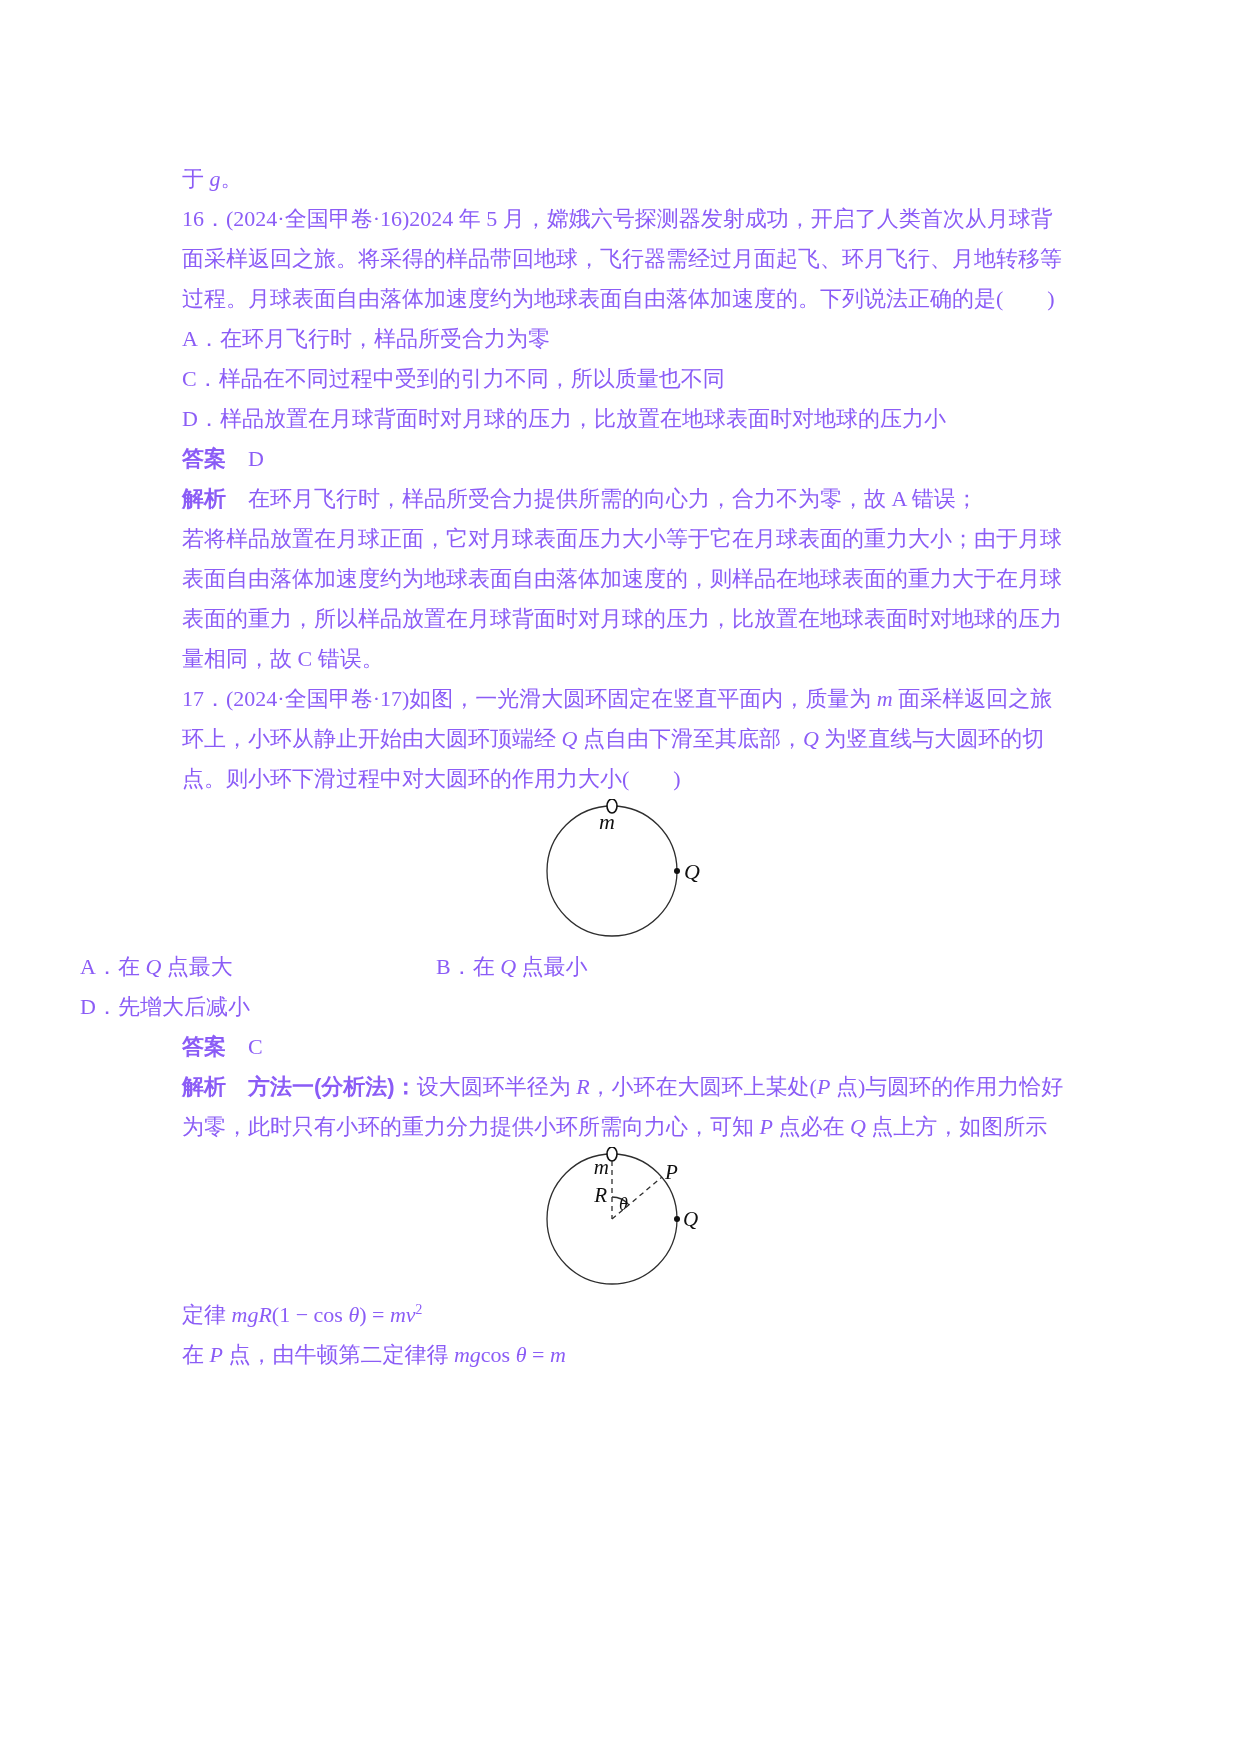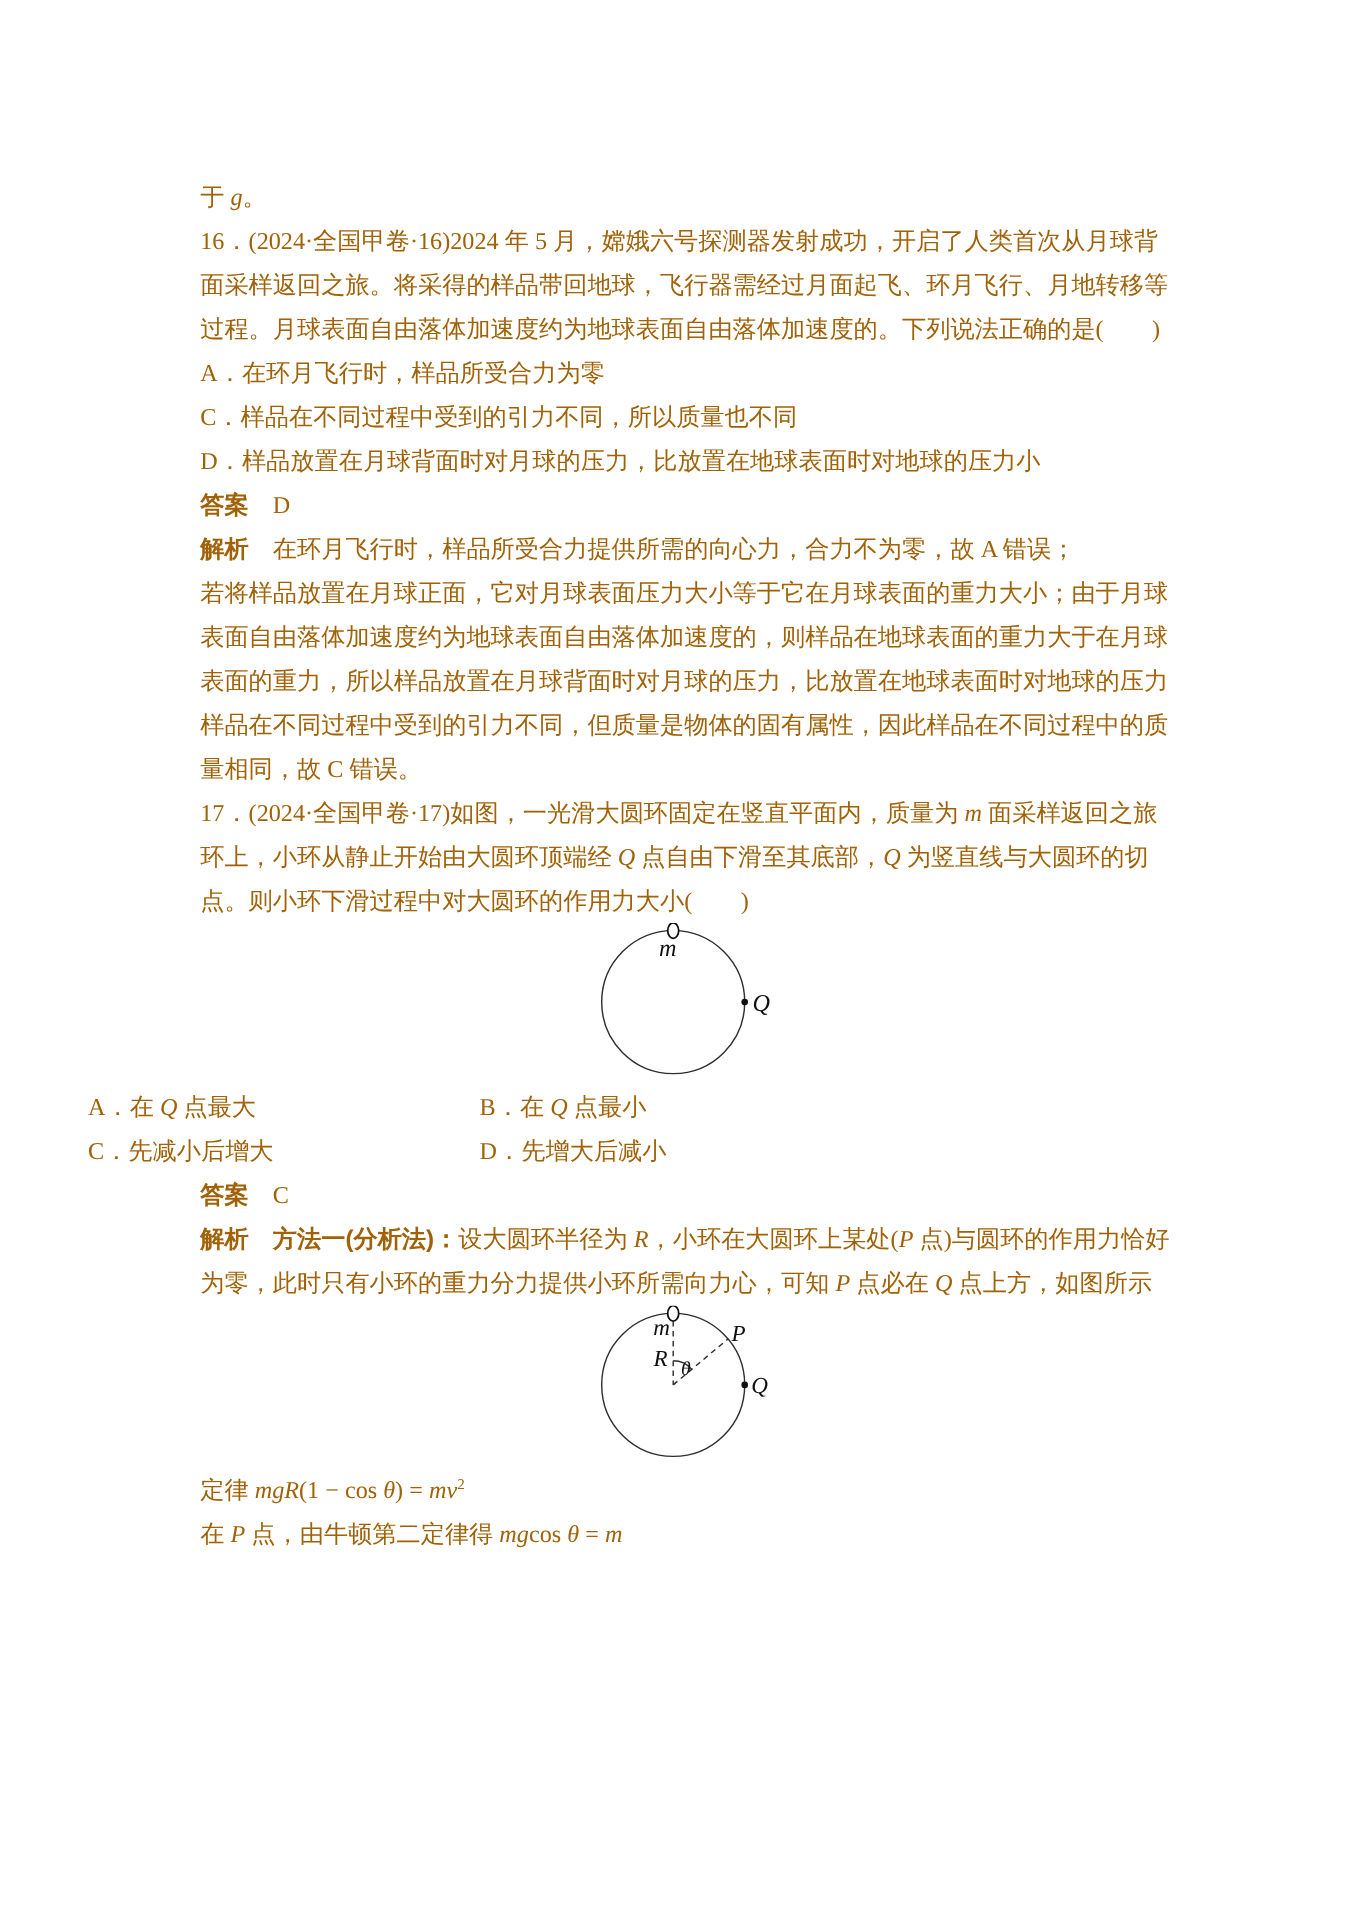--- a/index.html
+++ b/index.html
@@ -1,21 +1,21 @@
 <!DOCTYPE html>
 <html><head>
 <meta charset="utf-8">
 <style>
   html,body{margin:0;padding:0;background:#e8e8e8;}
   .page{
     position:relative;
     width:1240px;height:1754px;
     margin:0 auto;
     background:#ffffff;
-    color:#a16207;
+    color:#8b5cf6;
     font-family:"Liberation Serif","DejaVu Serif",serif;
     font-size:22px;
     overflow:hidden;
   }
   .flow{padding-left:182px;padding-right:140px;}
   .flow-top{padding-top:159px;}
   .line{line-height:40px;height:40px;white-space:nowrap;}
   .b{font-family:Liberation Sans, sans-serif;font-weight:700;}
   .mi{font-style:italic;font-family:"Liberation Serif","DejaVu Serif",serif;}
   .sup{vertical-align:super;font-size:0.62em;line-height:0;}
@@ -39,41 +39,39 @@
       <div class="line"><span>面采样返回之旅。将采得的样品带回地球，飞行器需经过月面起飞、环月飞行、月地转移等</span></div>
       <div class="line"><span>过程。月球表面自由落体加速度约为地球表面自由落体加速度的。下列说法正确的是(　　)</span></div>
       <div class="line"><span>A．在环月飞行时，样品所受合力为零</span></div>
       <div class="line"><span>C．样品在不同过程中受到的引力不同，所以质量也不同</span></div>
       <div class="line"><span>D．样品放置在月球背面时对月球的压力，比放置在地球表面时对地球的压力小</span></div>
       <div class="line"><span class="b">答案</span><span>　D</span></div>
       <div class="line"><span class="b">解析</span><span>　在环月飞行时，样品所受合力提供所需的向心力，合力不为零，故 A 错误；</span></div>
       <div class="line"><span>若将样品放置在月球正面，它对月球表面压力大小等于它在月球表面的重力大小；由于月球</span></div>
       <div class="line"><span>表面自由落体加速度约为地球表面自由落体加速度的，则样品在地球表面的重力大于在月球</span></div>
       <div class="line"><span>表面的重力，所以样品放置在月球背面时对月球的压力，比放置在地球表面时对地球的压力</span></div>
-      <div class="line"><span>样品在不同过程中受到的引力不同，但质量是物体的固有属性，因此样品在不同过程中的质</span></div>
       <div class="line"><span>量相同，故 C 错误。</span></div>
       <div class="line"><span>17．(2024·全国甲卷·17)如图，一光滑大圆环固定在竖直平面内，质量为 </span><span class="mi">m</span><span> 面采样返回之旅</span></div>
       <div class="line"><span>环上，小环从静止开始由大圆环顶端经 </span><span class="mi">Q</span><span> 点自由下滑至其底部，</span><span class="mi">Q</span><span> 为竖直线与大圆环的切</span></div>
       <div class="line"><span>点。则小环下滑过程中对大圆环的作用力大小(　　)</span></div>
     </div>
 
   <div class="figwrap">
     <svg width="200" height="148" viewBox="0 0 200 148">
       <circle cx="100" cy="72" r="65" class="diagram-stroke"></circle>
       <ellipse cx="100" cy="7" rx="5" ry="7" fill="#ffffff" stroke="#101010" stroke-width="1.6"></ellipse>
       <text x="95" y="30" text-anchor="middle" font-size="22" class="fl-i">m</text>
       <circle cx="165" cy="72" r="3" fill="#101010"></circle>
       <text x="172" y="80" font-size="22" class="fl-i">Q</text>
     </svg>
   </div>
 
   <div class="opt-grid" id="optgrid">
       <div class="line"><span>A．在 </span><span class="mi">Q</span><span> 点最大</span></div>
       <div class="line"><span>B．在 </span><span class="mi">Q</span><span> 点最小</span></div>
-      <div class="line"><span>C．先减小后增大</span></div>
       <div class="line"><span>D．先增大后减小</span></div>
     </div>
 
   <div class="flow" id="flow2">
       <div class="line"><span class="b">答案</span><span>　C</span></div>
       <div class="line"><span class="b">解析</span><span>　</span><span class="b">方法一(分析法)：</span><span>设大圆环半径为 </span><span class="mi">R</span><span>，小环在大圆环上某处(</span><span class="mi">P</span><span> 点)与圆环的作用力恰好</span></div>
       <div class="line"><span>为零，此时只有小环的重力分力提供小环所需向力心，可知 </span><span class="mi">P</span><span> 点必在 </span><span class="mi">Q</span><span> 点上方，如图所示</span></div>
     </div>
 
   <div class="figwrap">

